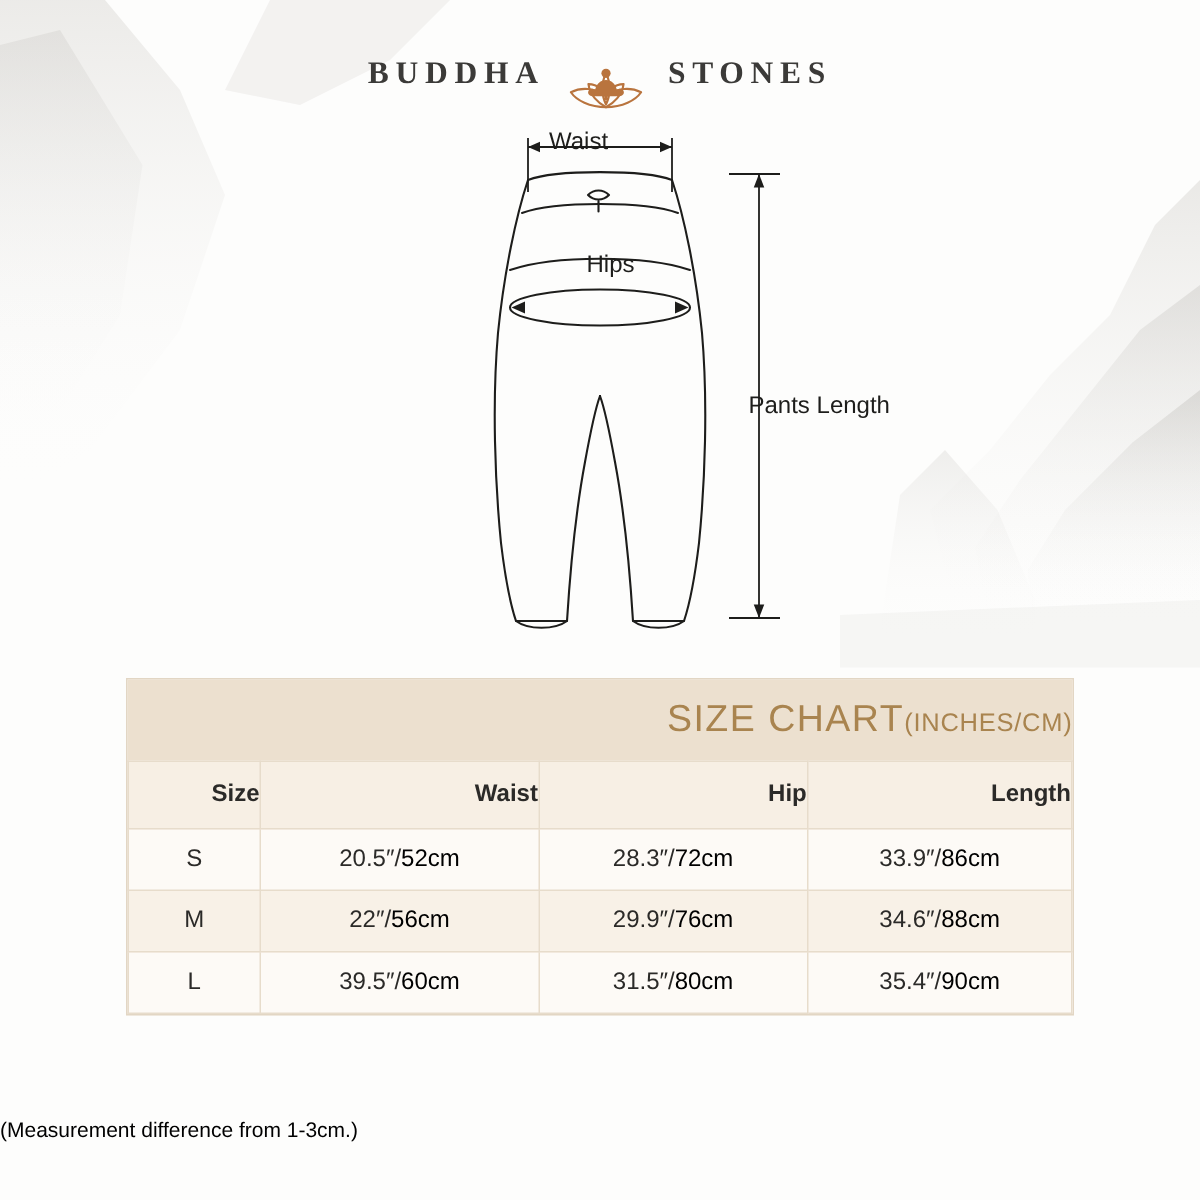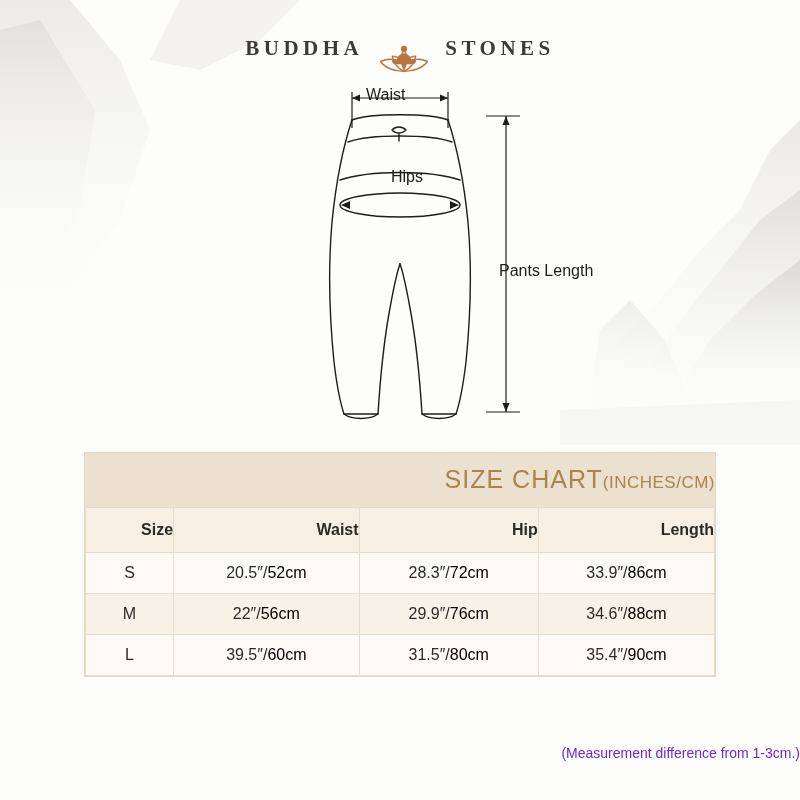--- a/index.html
+++ b/index.html
@@ -126,23 +126,23 @@
   col.c1 { width: 14%; }
   col.c2 { width: 29.5%; }
   col.c3 { width: 28.5%; }
   col.c4 { width: 28%; }
 
   .footnote {
     position: absolute;
     top: 745px;
     left: 0;
     width: 100%;
-    text-align: right;
+    text-align: left;
     font-size: 14px;
-    color: #6d28d9;
+    color: #000000;
     font-family: "Liberation Sans", sans-serif;
   }
 </style>
 </head>
 <body>
 
 <div id="page">
 
   <svg class="bg-wash" viewBox="0 0 800 800" preserveAspectRatio="none">
     <defs>

